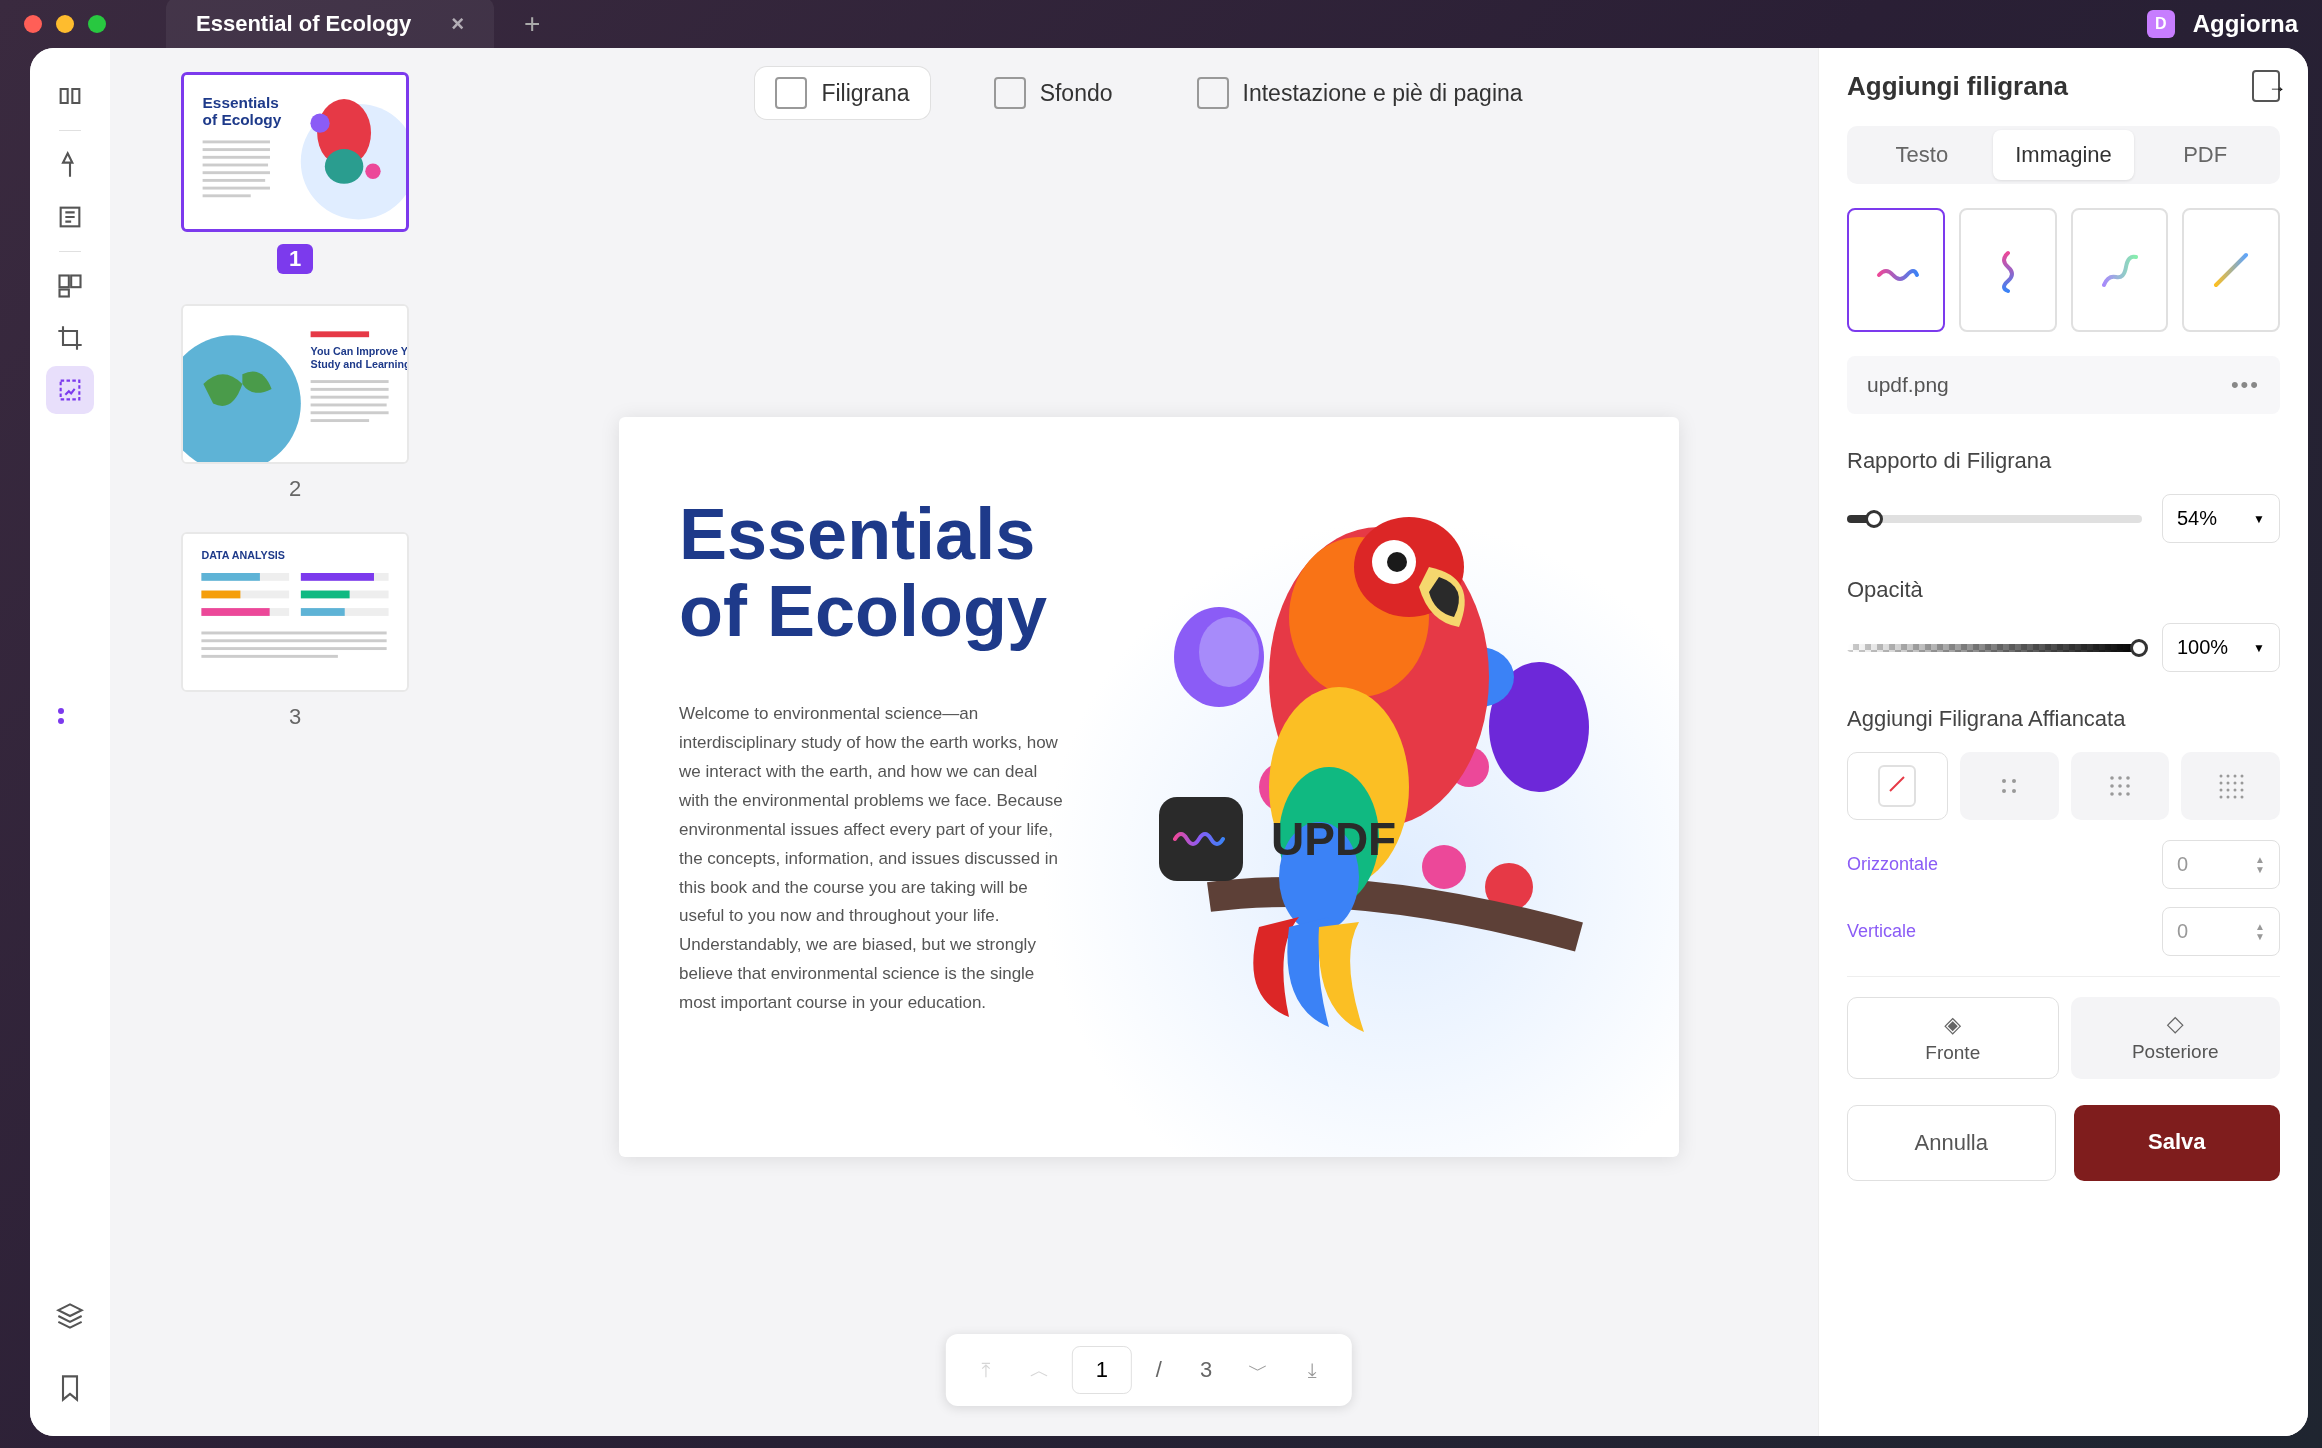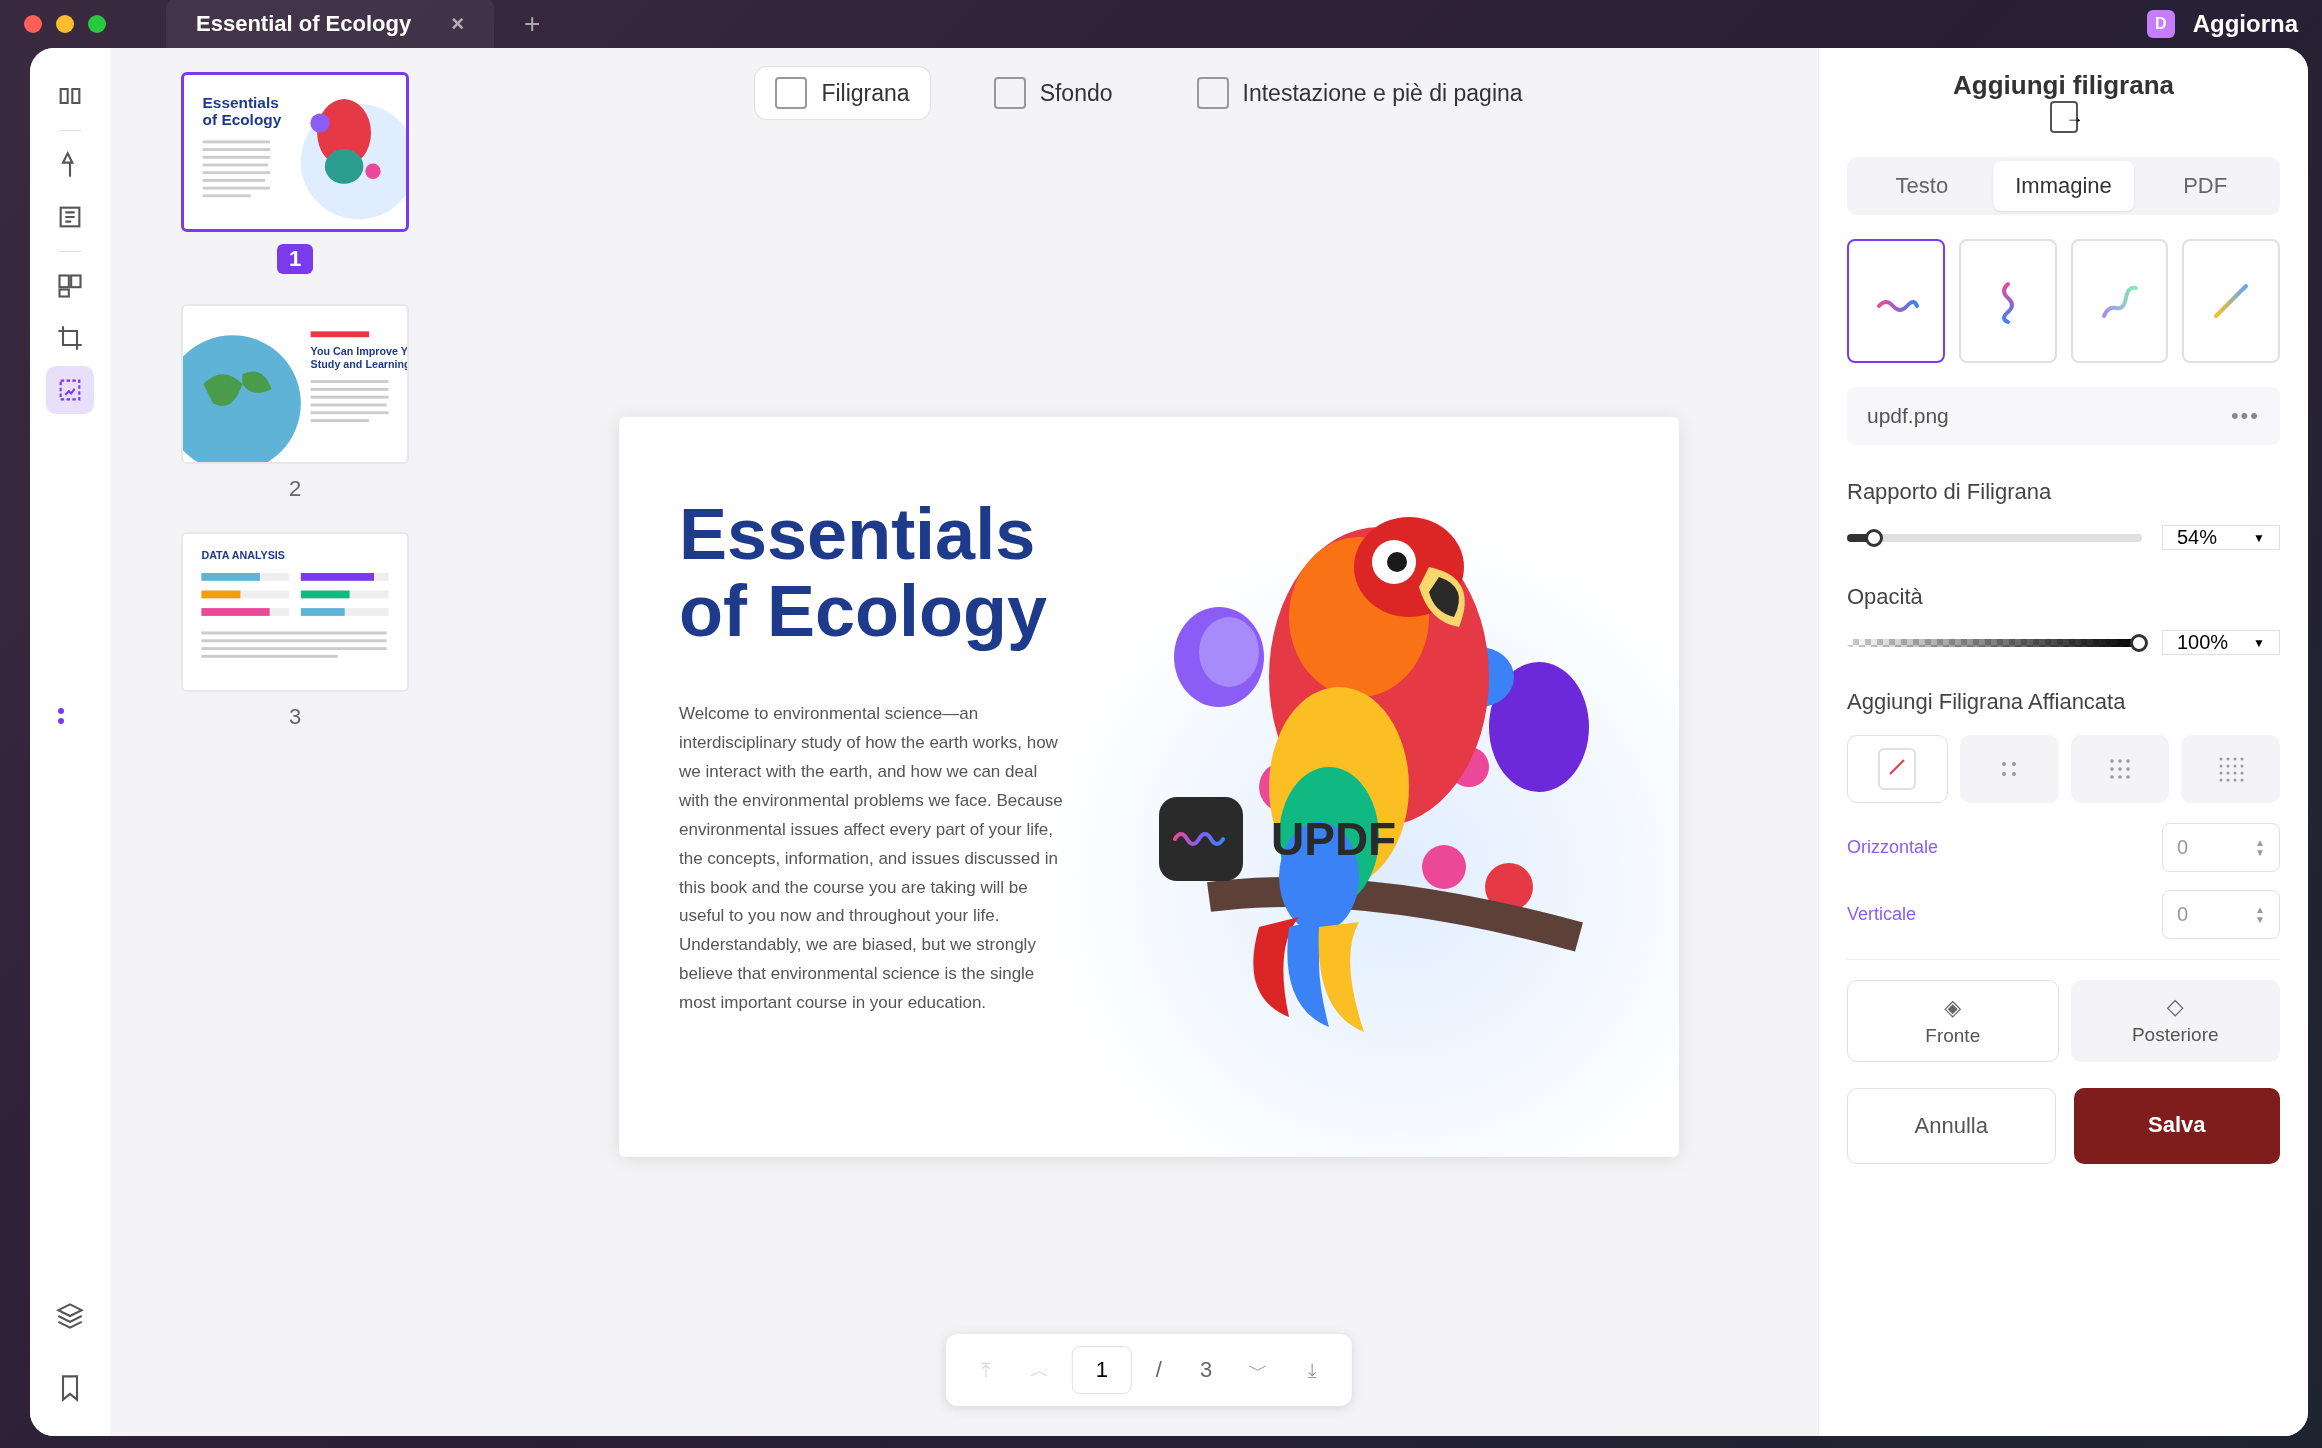--- a/index.html
+++ b/index.html
@@ -57,21 +57,21 @@
     .wm-text { font-size: 46px; font-weight: 800; color: #2a2a2a; }
     .parrot { position: absolute; right: 40px; top: 60px; width: 480px; height: 560px; }
     
     .page-nav { position: absolute; bottom: 30px; left: 50%; transform: translateX(-50%); background: #fff; border-radius: 12px; box-shadow: 0 2px 12px rgba(0,0,0,0.12); display: flex; align-items: center; padding: 12px 18px; gap: 10px; }
     .nav-btn { width: 44px; height: 40px; display: flex; align-items: center; justify-content: center; color: #999; cursor: pointer; font-size: 20px; }
     .nav-btn.disabled { opacity: 0.4; }
     .nav-input { width: 60px; text-align: center; border: 1px solid #e0e0e0; border-radius: 8px; padding: 10px 0; font-size: 22px; }
     .nav-total { font-size: 22px; color: #666; padding: 0 14px; }
     
     .right-panel { width: 490px; background: #fff; padding: 22px 28px; overflow-y: auto; border-left: 1px solid #eee; }
-    .panel-header { display: flex; justify-content: space-between; align-items: center; margin-bottom: 24px; flex-direction: column; }
+    .panel-header { display: flex; justify-content: space-between; align-items: center; margin-bottom: 24px; }
     .panel-title { font-size: 26px; font-weight: 600; color: #333; }
     .export-icon { width: 28px; height: 32px; border: 2px solid #555; border-radius: 4px; position: relative; }
     .export-icon::after { content: '→'; position: absolute; right: -8px; top: 4px; font-size: 18px; }
     
     .wm-tabs { display: flex; background: #f4f4f6; border-radius: 10px; padding: 4px; margin-bottom: 24px; }
     .wm-tab { flex: 1; text-align: center; padding: 12px 0; border-radius: 8px; font-size: 22px; color: #666; cursor: pointer; }
     .wm-tab.active { background: #fff; color: #333; box-shadow: 0 1px 3px rgba(0,0,0,0.1); }
     
     .preset-grid { display: flex; gap: 14px; margin-bottom: 24px; }
     .preset { flex: 1; height: 124px; border: 2px solid #e0e0e0; border-radius: 8px; background: #fff; display: flex; align-items: center; justify-content: center; cursor: pointer; }
@@ -81,21 +81,21 @@
     .file-input { background: #f7f7f9; border-radius: 8px; padding: 16px 20px; display: flex; justify-content: space-between; align-items: center; margin-bottom: 34px; }
     .file-name { font-size: 21px; color: #555; }
     .file-dots { font-size: 22px; color: #888; letter-spacing: 2px; }
     
     .section-label { font-size: 22px; color: #444; font-weight: 500; margin-bottom: 20px; }
     .slider-row { display: flex; align-items: center; gap: 20px; margin-bottom: 34px; }
     .slider-track { flex: 1; height: 8px; background: linear-gradient(90deg, #333 0%, #333 10%, #e0e0e0 10%, #e0e0e0 100%); border-radius: 4px; position: relative; }
     .slider-track.opacity { background: repeating-conic-gradient(#ccc 0% 25%, #fff 0% 50%) 0 0/12px 12px; }
     .slider-track.opacity::before { content:''; position:absolute; inset:0; background: linear-gradient(90deg, transparent, #000); border-radius:4px; }
     .slider-thumb { position: absolute; width: 18px; height: 18px; background: #fff; border: 3px solid #333; border-radius: 50%; top: -5px; }
-    .value-select { width: 118px; border: 1px solid #e0e0e0; border-radius: 0; padding: 0 14px; font-size: 20px; display: flex; justify-content: space-between; align-items: center; }
+    .value-select { width: 118px; border: 1px solid #e0e0e0; border-radius: 8px; padding: 12px 14px; font-size: 20px; display: flex; justify-content: space-between; align-items: center; }
     
     .tile-options { display: flex; gap: 12px; margin-bottom: 20px; }
     .tile-opt { flex: 1; height: 68px; background: #f4f4f6; border-radius: 10px; display: flex; align-items: center; justify-content: center; cursor: pointer; }
     .tile-opt.selected { background: #fff; border: 1px solid #e0e0e0; }
     .tile-opt.selected .tile-icon { border: 2px solid #e0e0e0; padding: 6px; border-radius: 6px; }
     
     .dim-row { display: flex; justify-content: space-between; align-items: center; margin-bottom: 18px; }
     .dim-label { font-size: 18px; color: #8b5cf6; }
     .dim-input { width: 118px; border: 1px solid #e0e0e0; border-radius: 8px; padding: 12px 14px; font-size: 20px; color: #999; display: flex; justify-content: space-between; align-items: center; }
     .stepper { display: flex; flex-direction: column; font-size: 10px; color: #999; line-height: 1; }

